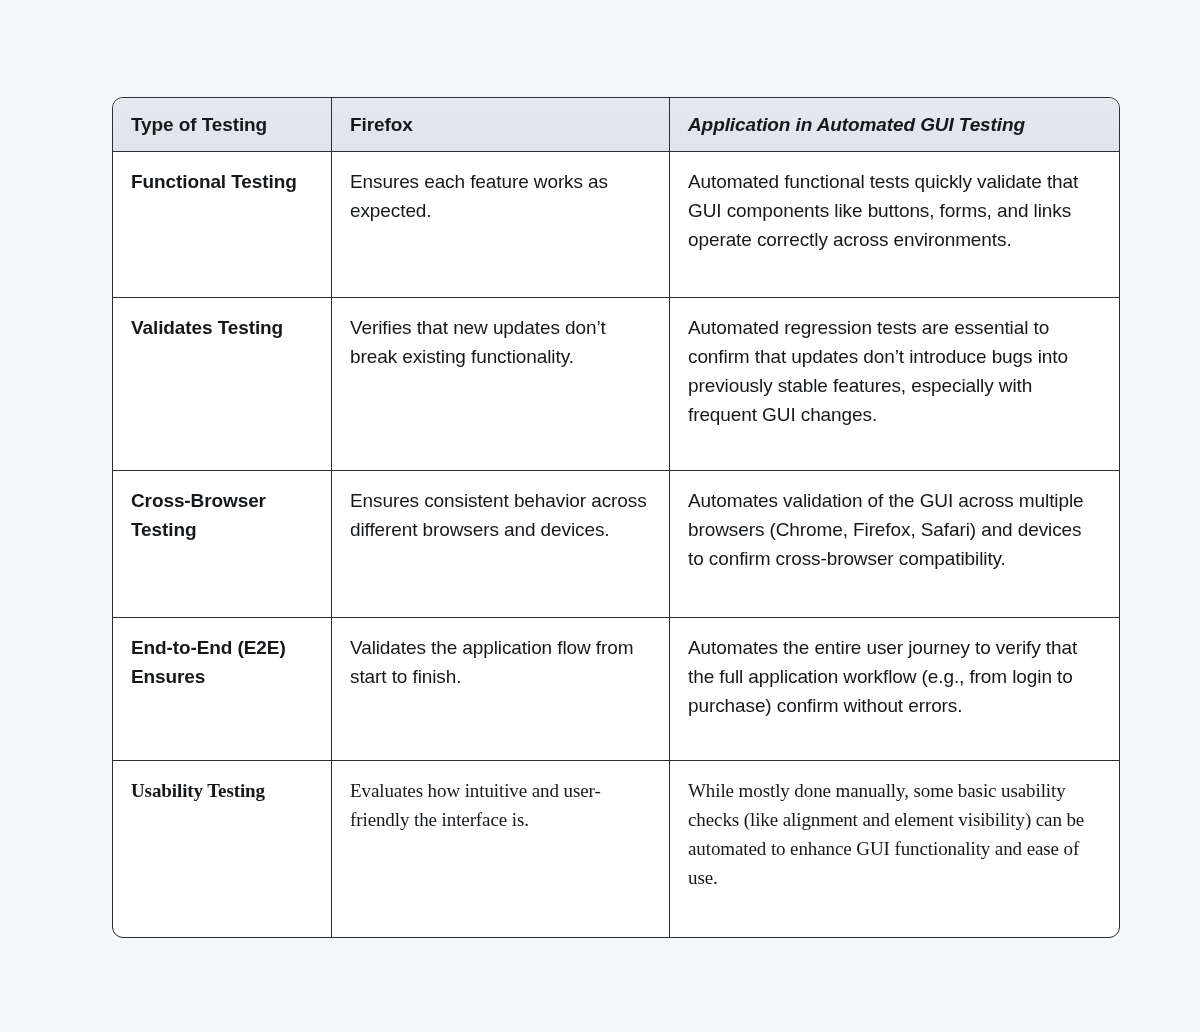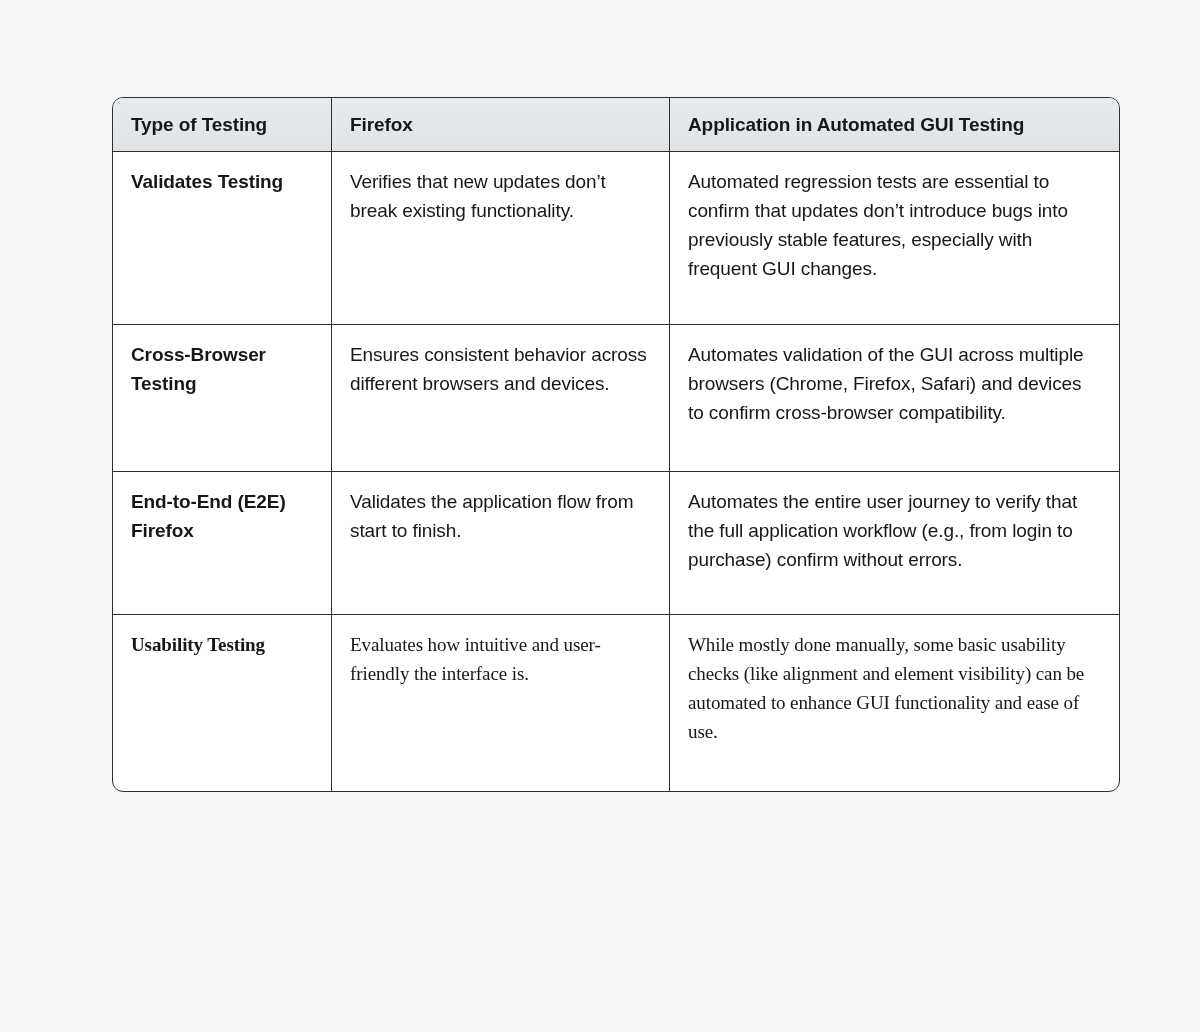--- a/index.html
+++ b/index.html
@@ -44,20 +44,21 @@
     text-align: left;
     vertical-align: middle;
     font-size: 19px;
     font-weight: bold;
     color: #15181b;
     letter-spacing: -0.1px;
     height: 50px;
   }
   table.testing-table thead th:last-child {
     border-right: none;
+    font-style: italic;
   }
   table.testing-table tbody td {
     border-right: 1px solid #2b2f33;
     border-bottom: 1px solid #2b2f33;
     padding: 16px 18px 18px 18px;
     vertical-align: top;
     font-size: 19px;
     line-height: 1.52;
     color: #15181b;
     letter-spacing: -0.1px;
@@ -90,32 +91,37 @@
   <div class="table-wrap">
     <table class="testing-table">
       <thead>
         <tr>
           <th class="col-w-1">Type of Testing</th>
           <th class="col-w-2">Firefox</th>
           <th class="col-w-3">Application in Automated GUI Testing</th>
         </tr>
       </thead>
       <tbody>
+        <tr class="row-h-1">
+          <td class="col-type">Functional Testing</td>
+          <td class="col-purpose">Ensures each feature works as expected.</td>
+          <td class="col-application">Automated functional tests quickly validate that GUI components like buttons, forms, and links operate correctly across environments.</td>
+        </tr>
         <tr class="row-h-2">
           <td class="col-type">Validates Testing</td>
           <td class="col-purpose">Verifies that new updates don’t break existing functionality.</td>
           <td class="col-application">Automated regression tests are essential to confirm that updates don’t introduce bugs into previously stable features, especially with frequent GUI changes.</td>
         </tr>
         <tr class="row-h-3">
           <td class="col-type">Cross-Browser Testing</td>
           <td class="col-purpose">Ensures consistent behavior across different browsers and devices.</td>
           <td class="col-application">Automates validation of the GUI across multiple browsers (Chrome, Firefox, Safari) and devices to confirm cross-browser compatibility.</td>
         </tr>
         <tr class="row-h-4">
-          <td class="col-type">End-to-End (E2E) Firefox</td>
+          <td class="col-type">End-to-End (E2E) Ensures</td>
           <td class="col-purpose">Validates the application flow from start to finish.</td>
           <td class="col-application">Automates the entire user journey to verify that the full application workflow (e.g., from login to purchase) confirm without errors.</td>
         </tr>
         <tr class="row-h-5">
           <td class="col-type">Usability Testing</td>
           <td class="col-purpose">Evaluates how intuitive and user-friendly the interface is.</td>
           <td class="col-application">While mostly done manually, some basic usability checks (like alignment and element visibility) can be automated to enhance GUI functionality and ease of use.</td>
         </tr>
       </tbody>
     </table>

